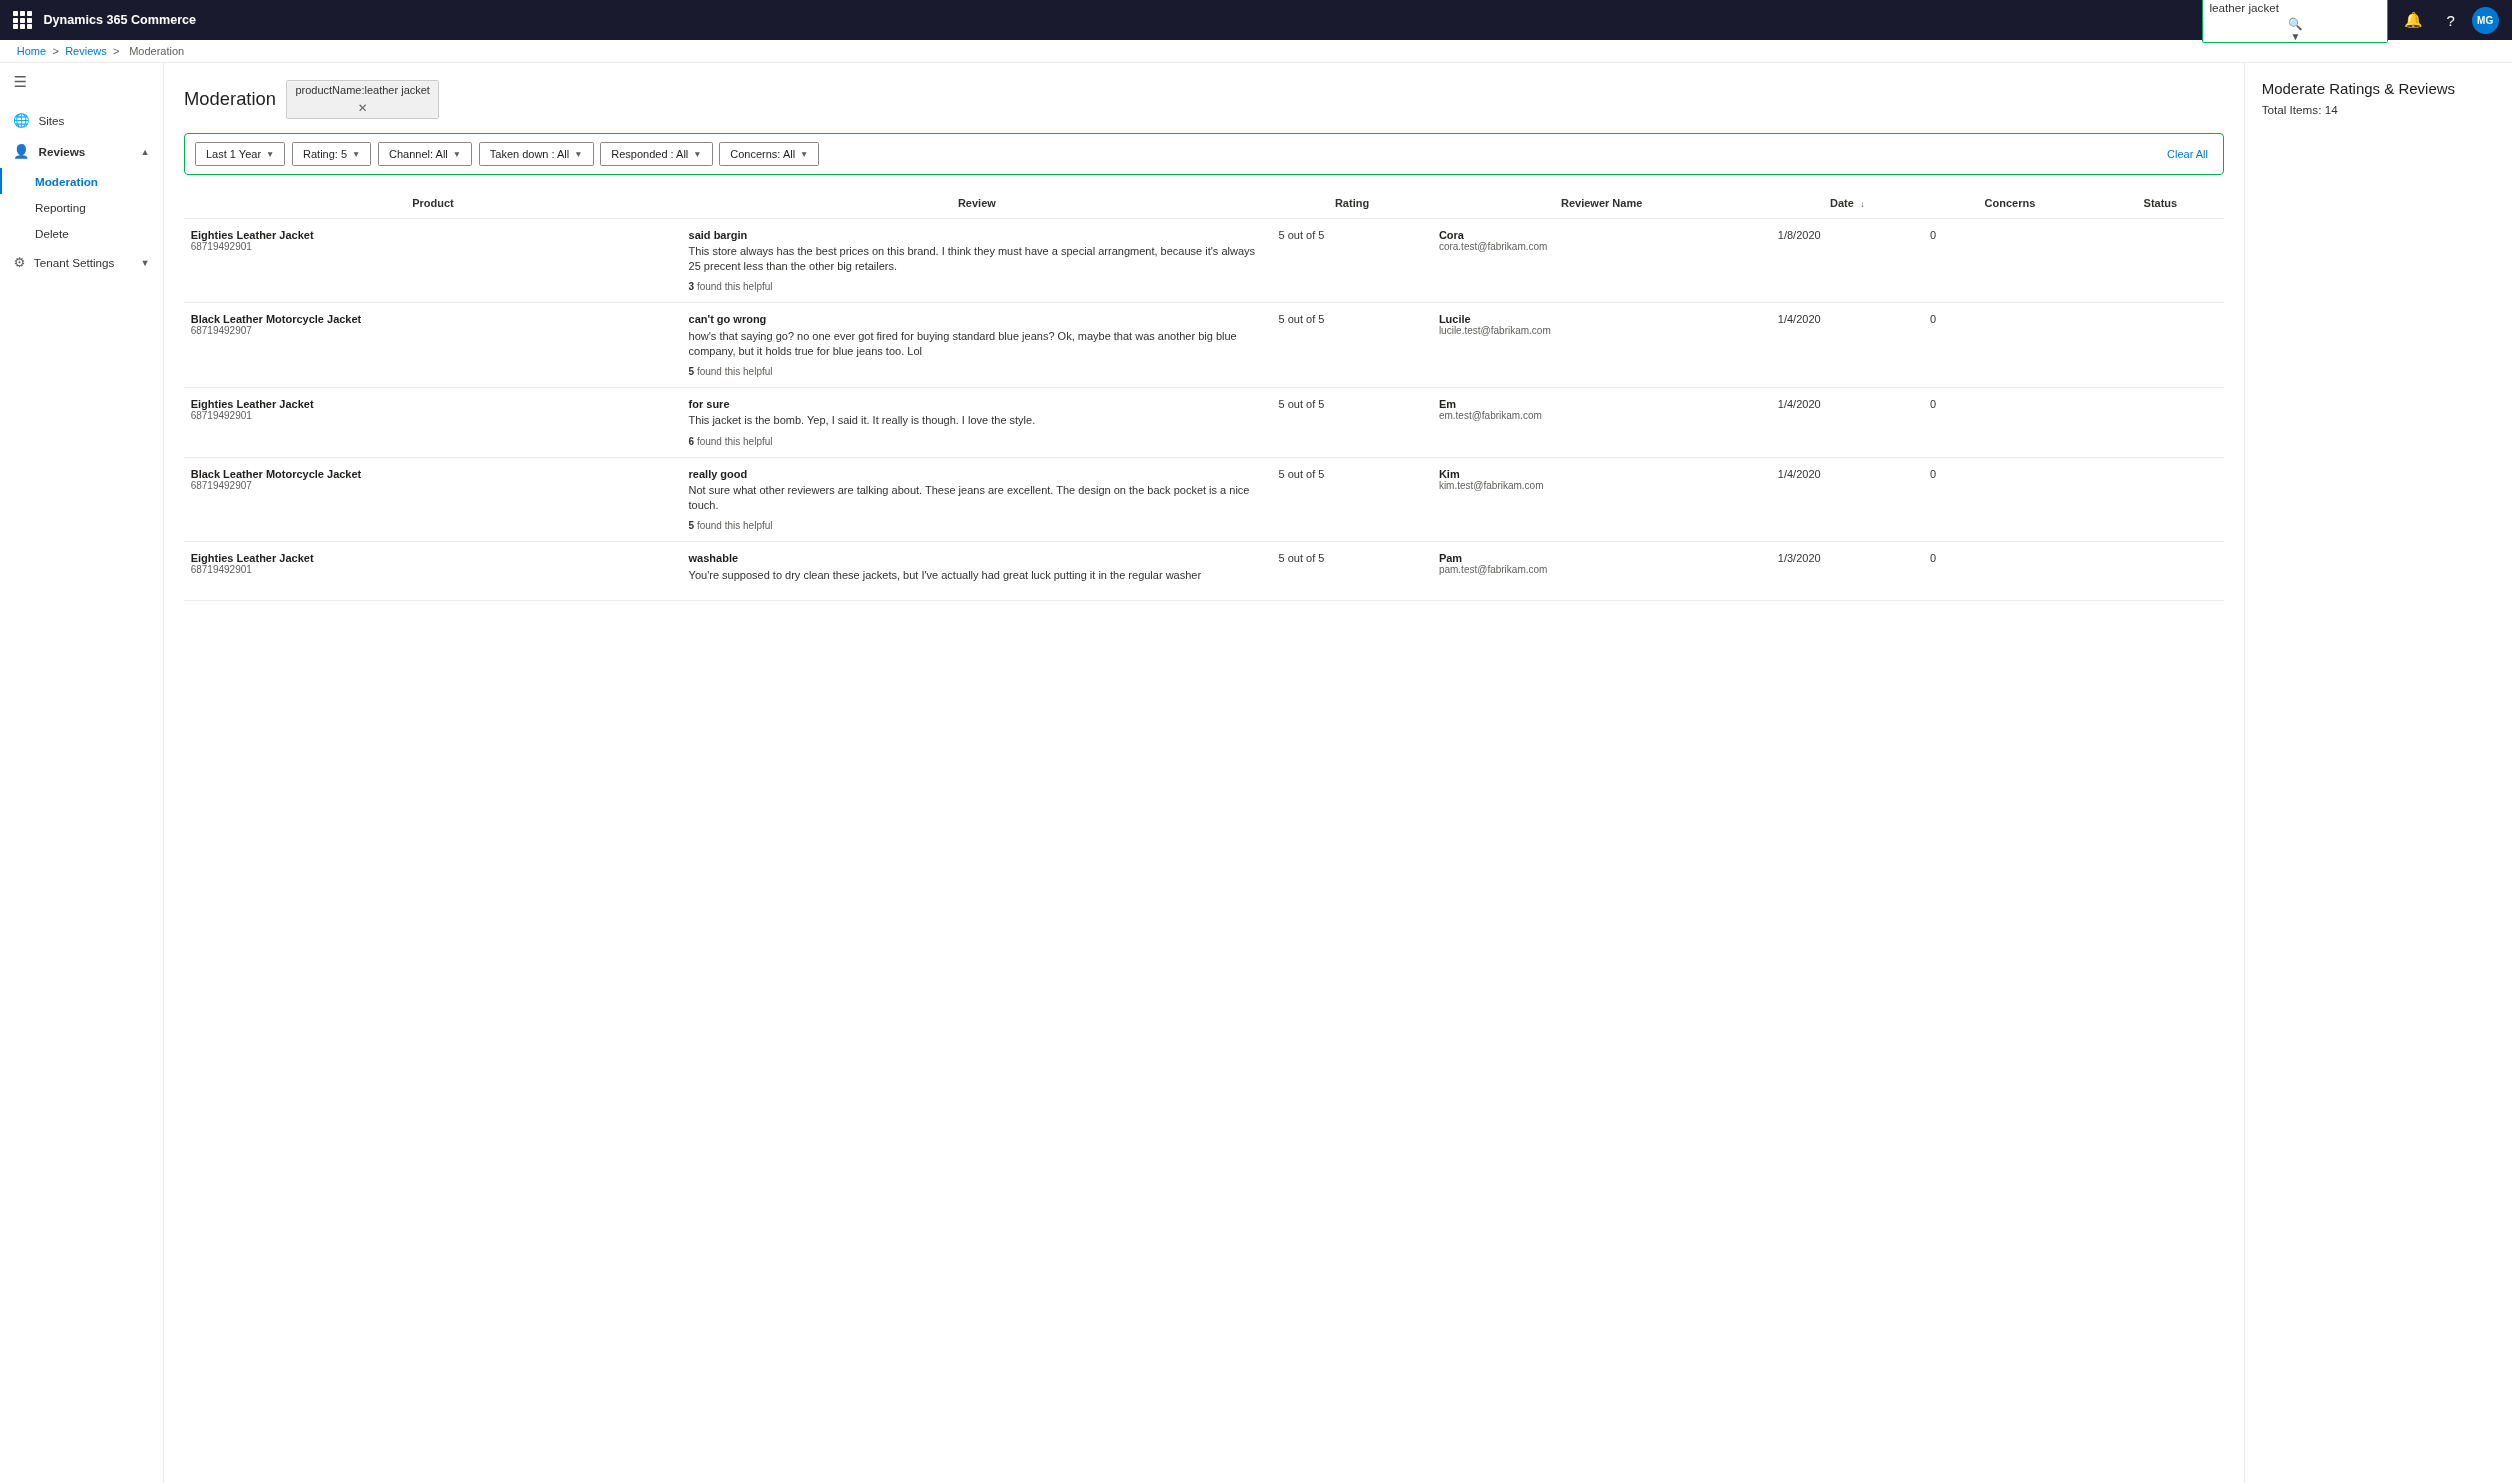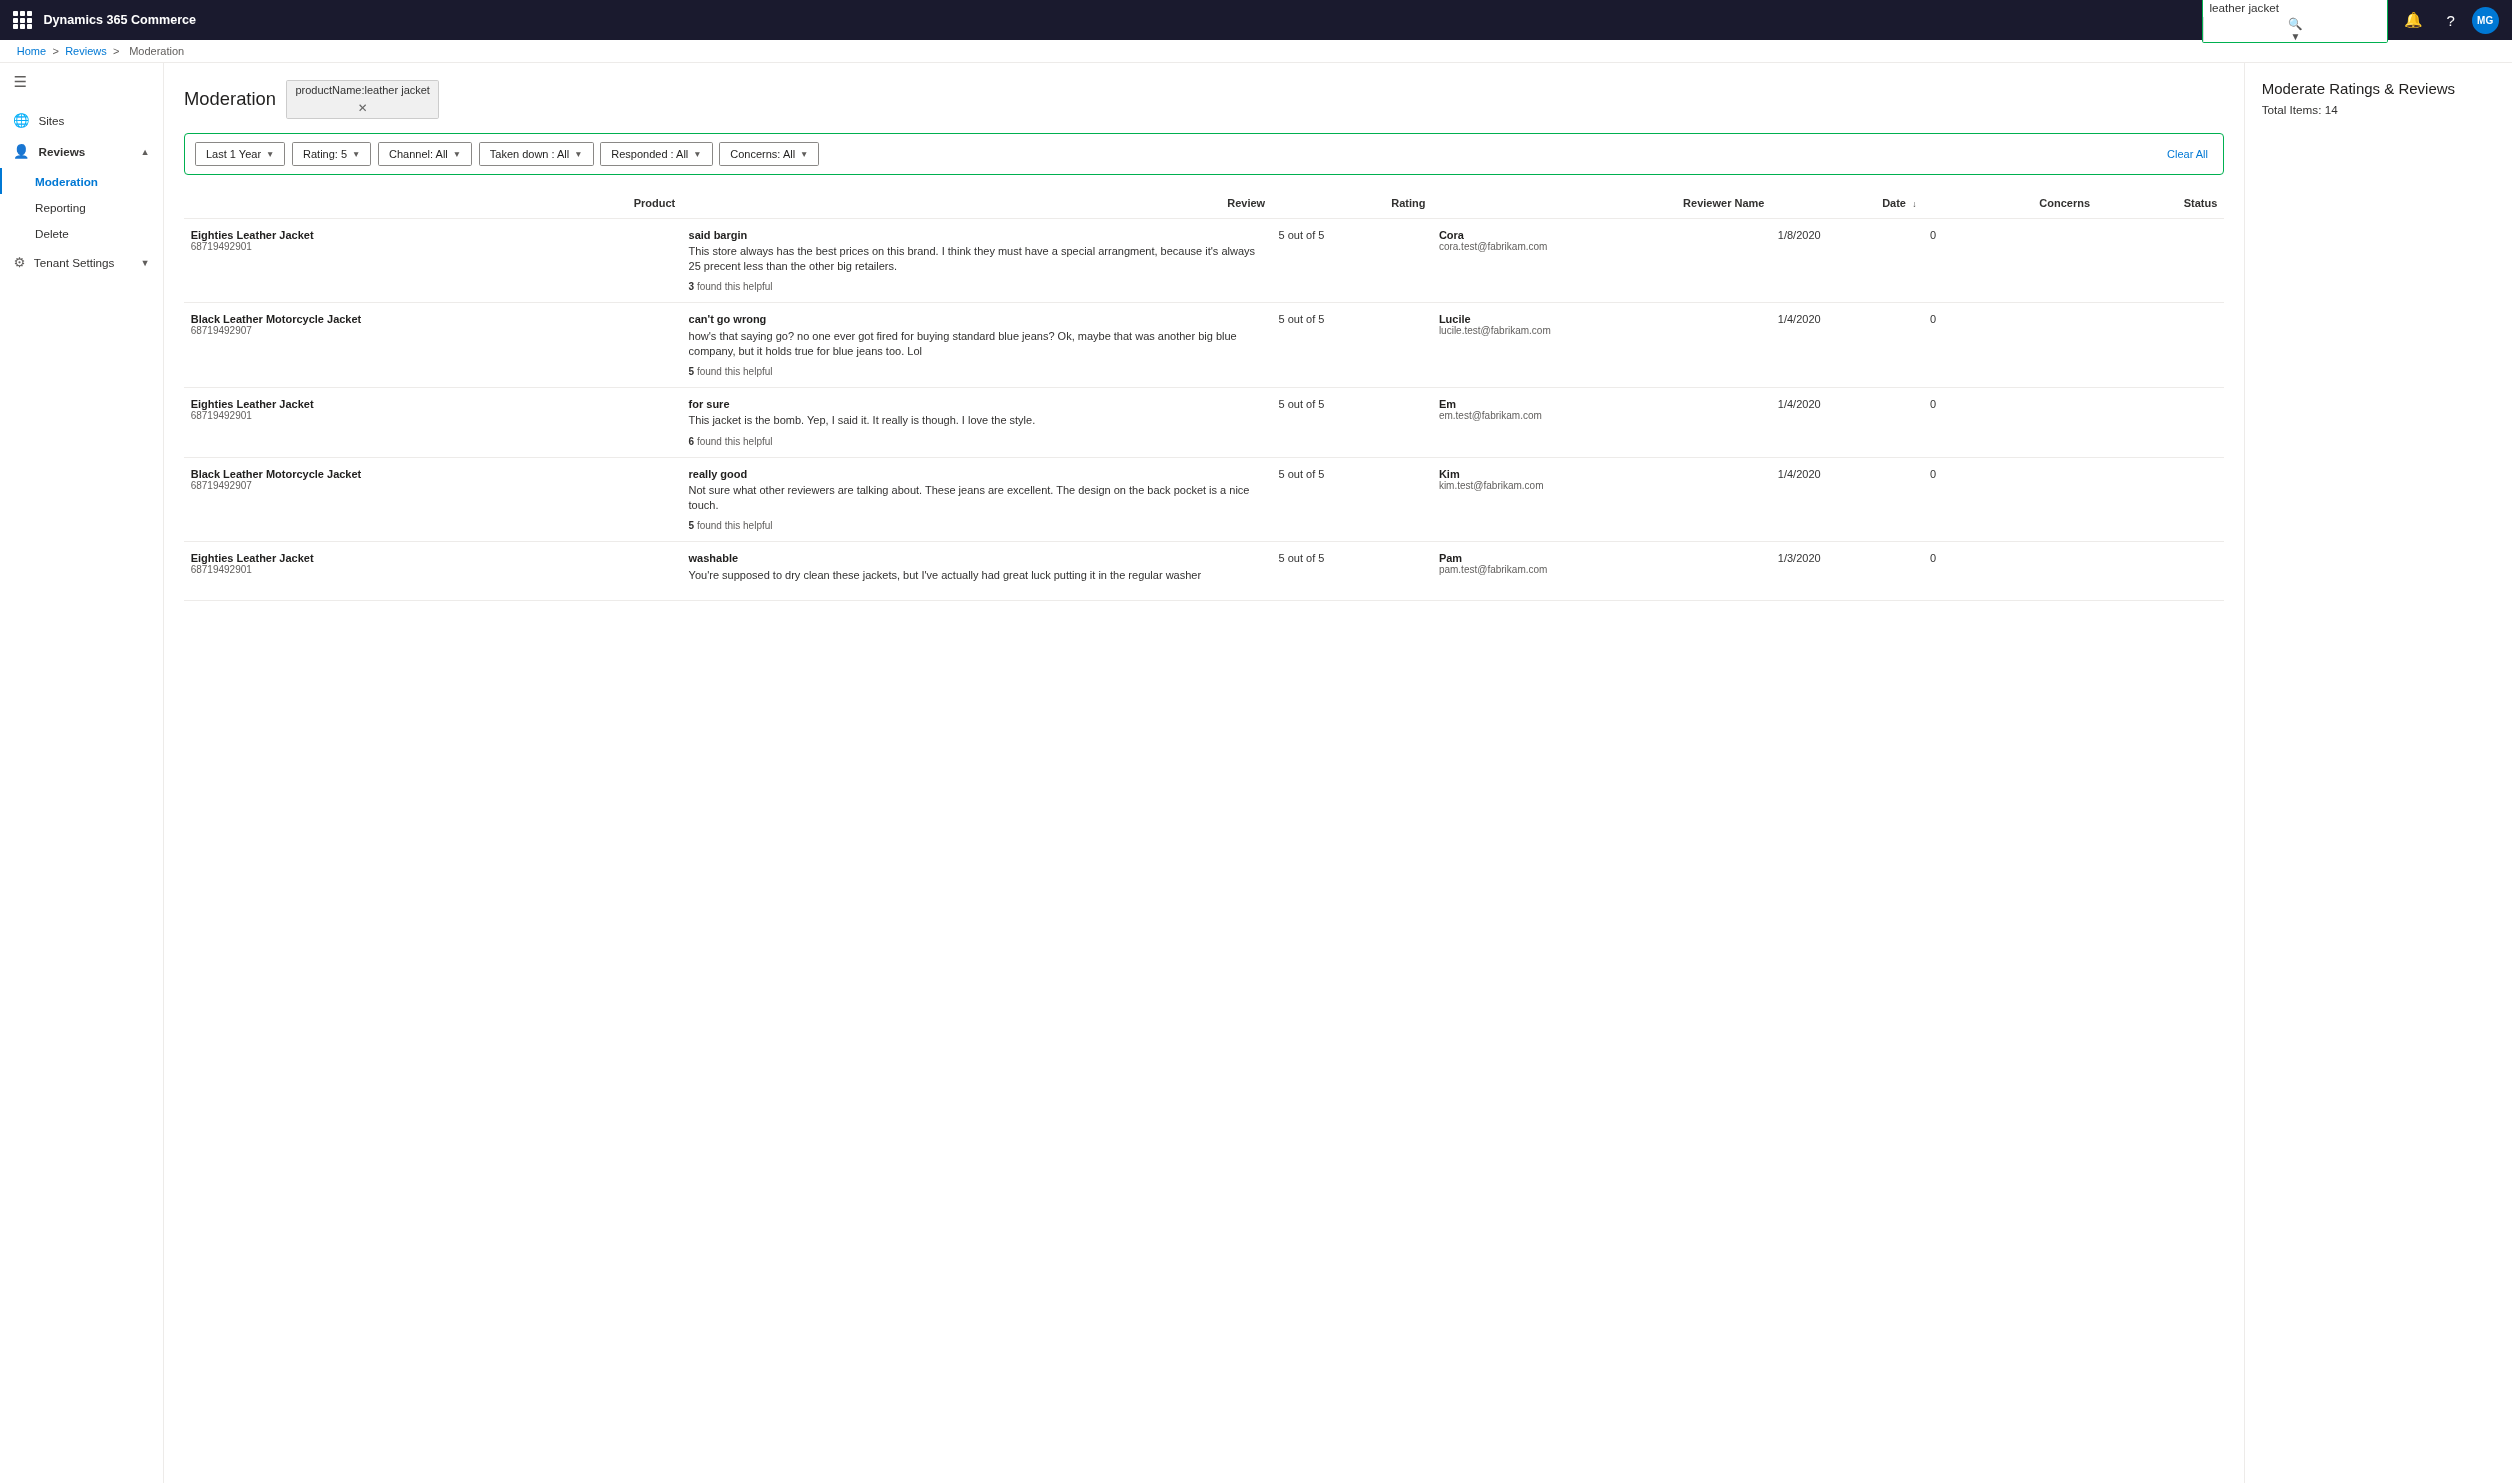--- a/index.html
+++ b/index.html
@@ -192,21 +192,21 @@
       font-size: 11px;
       margin-left: auto;
       padding: 5px;
     }
 
     
     .table-container { overflow-x: auto; }
     table { width: 100%; border-collapse: collapse; }
     thead tr { border-bottom: 1.7px solid #edebe9; }
     thead th {
-      text-align: right;
+      text-align: center;
       padding: 8.4px 6.7px;
       font-size: 11px;
       font-weight: 600;
       color: #323130;
       white-space: nowrap;
     }
     thead th .sort-icon { margin-left: 3.3px; font-size: 8.4px; }
     tbody tr { border-bottom: 0.8px solid #edebe9; }
     tbody td { padding: 10px 6.7px; font-size: 11px; vertical-align: top; }
     .product-name { font-weight: 600; color: #201f1e; }

